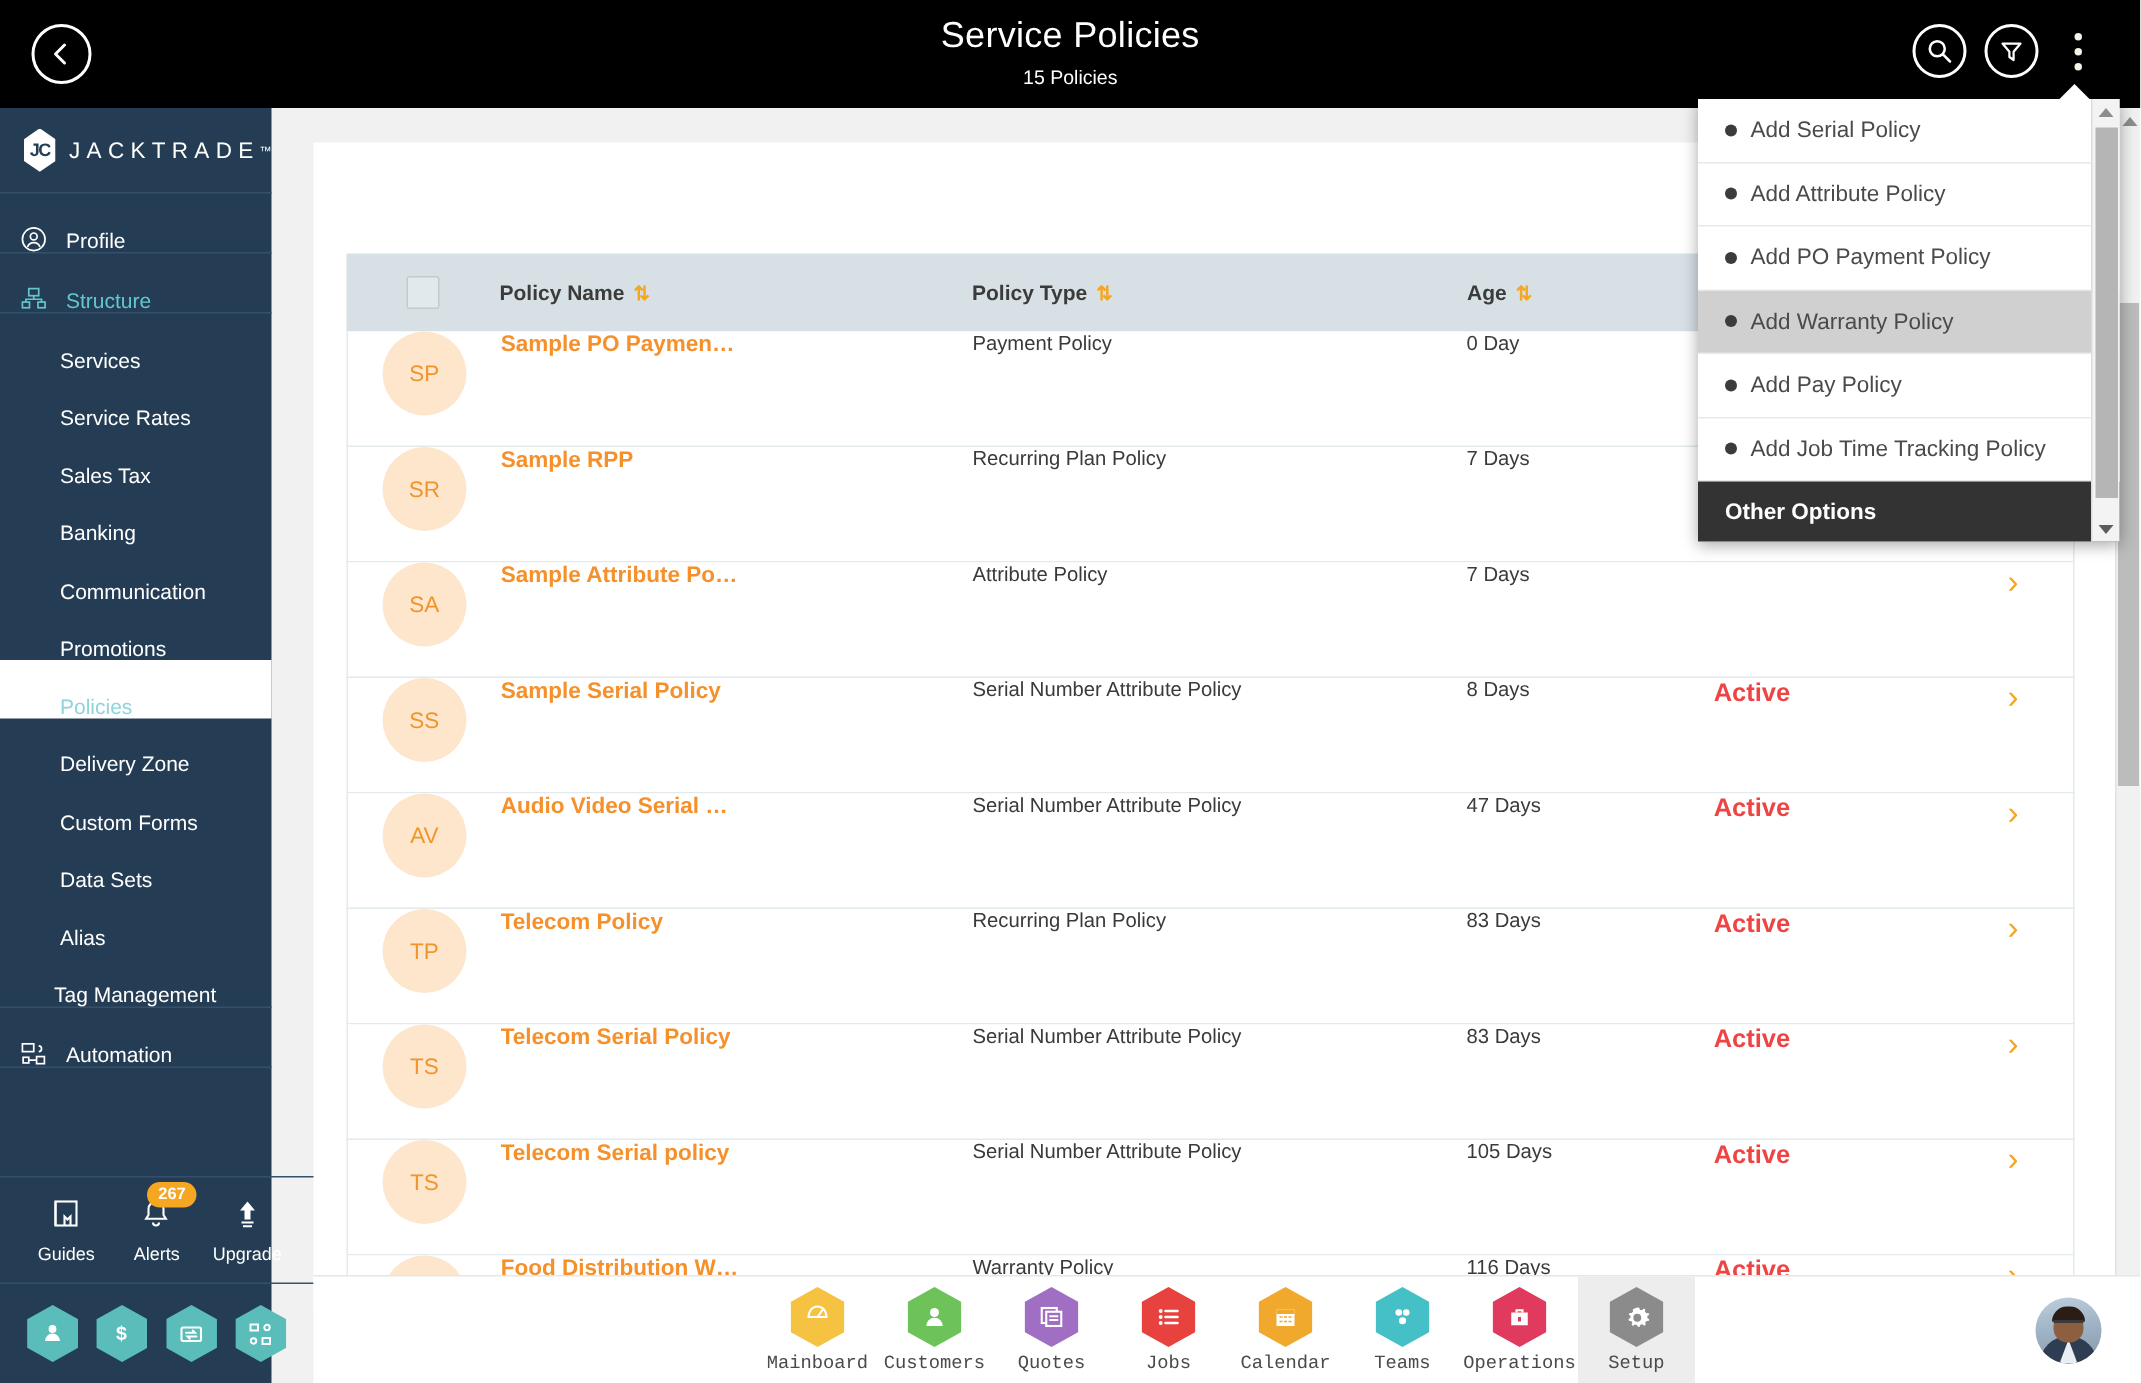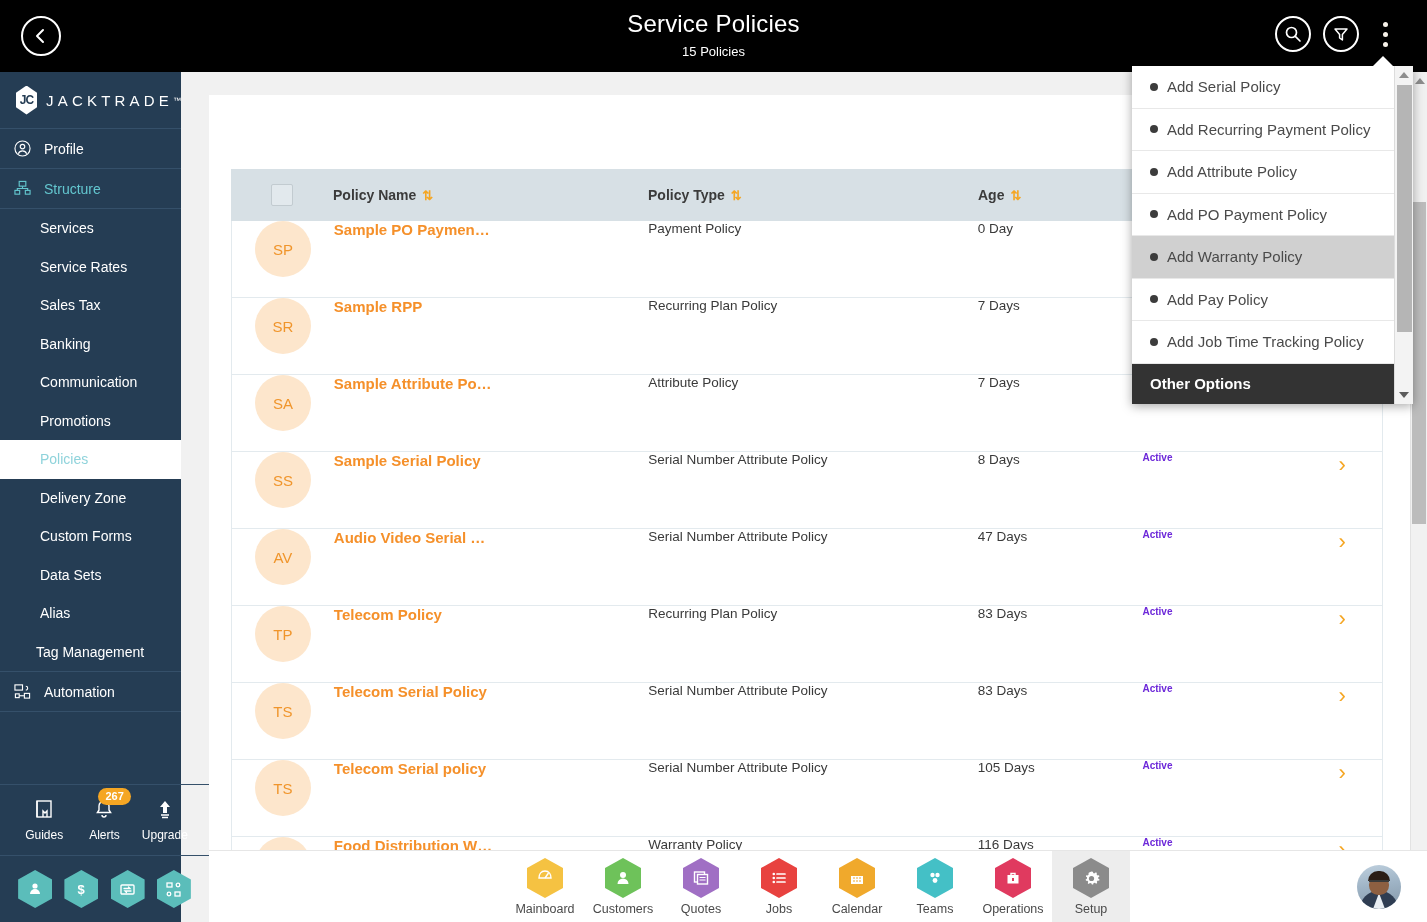--- a/index.html
+++ b/index.html
@@ -61,21 +61,21 @@
     clip-path: polygon(50% 0%, 100% 25%, 100% 75%, 50% 100%, 0% 75%, 0% 25%);
     display:flex; align-items:center; justify-content:center; margin-right: 9px;
   }
   .brand-hex span { font-size: 12px; font-weight: 700; color: #253d54; letter-spacing:-1px;}
   .brand-name {
     color: #ffffff; font-size: 15px; letter-spacing: 4.2px; font-weight: 500;
   }
   .brand-tm { color:#ffffff; font-size:8px; vertical-align: super; letter-spacing:0; }
 
   .nav-row {
-    height: 40px; display: flex; align-items: center;
+    height: 40px; display: flex; align-items: flex-end;
     color: #ffffff; font-size: 14px; cursor: pointer;
     border-bottom: 1px solid #35506a;
   }
   .nav-row.group { padding-left: 14px; }
   .nav-row.group .nav-ico { width: 24px; display:flex; align-items:center; justify-content:flex-start; }
   .nav-row.group .nav-label { margin-left: 6px; }
   .nav-row.sub { padding-left: 40px; border-bottom: none; height: 38.5px; }
   .nav-row.accent .nav-label { color: #63c6cf; }
   .nav-row.selected {
     background: #ffffff;
@@ -134,21 +134,21 @@
   }
   .td-av { width: 102px; display:flex; align-items:center; justify-content:center; }
   .avatar-initials {
     width: 56px; height: 56px; border-radius: 50%; background: #fde6cc;
     display:flex; align-items:center; justify-content:center;
     color:#f0952b; font-size: 15px; font-weight:400;
   }
   .td-name { width: 315px; color:#f5902a; font-size: 15px; font-weight: 700; cursor:pointer;}
   .td-type { width: 330px; color:#3a3a3a; font-size: 13.5px; }
   .td-age  { width: 165px; color:#3a3a3a; font-size: 13.5px; }
-  .td-status { width: 160px; color:#6d28d9; font-size: 10px; font-weight: 700; }
+  .td-status { width: 160px; color:#ef4444; font-size: 17px; font-weight: 700; }
   .td-arrow { width: 80px; display:flex; align-items:center; justify-content:center; cursor:pointer; }
   .chev { color:#f5a623; font-size: 22px; font-weight: 300; }
 
   
   .dropdown {
     position: absolute; left: 1132px; top: 66px; width: 281px; z-index: 50;
     background: #ffffff; box-shadow: 0 2px 10px rgba(0,0,0,.35);
   }
   .dd-arrow {
     position:absolute; left: 240px; top: -10px; width:0;height:0;
@@ -187,21 +187,21 @@
     position:absolute; left:1px; top: 130px; width: 14px; height: 322px; background:#bcbcbc;
   }
   .page-scroll .parrow { position:absolute; left:0; width:17px; height:17px; display:flex;align-items:center;justify-content:center;cursor:pointer;}
   .page-scroll .parrow.bot { bottom: 0; }
 
   
   .bottombar {
     position:absolute; left: 209px; bottom: 0; width: 1218px; height: 72px;
     background: #ffffff; border-top: 1px solid #e6e6e6; z-index: 28;
   }
-  .bnav { display:flex; align-items:center; justify-content:center; height:72px; gap:0; }
+  .bnav { display:flex; align-items:center; justify-content:center; height:72px; gap:0;font-family:Liberation Mono, monospace; }
   .bnav-item {
     width: 78px; height: 72px; display:flex; flex-direction:column;
     align-items:center; justify-content:center; cursor:pointer;
   }
   .bnav-item.active { background: #ededed; }
   .bhex {
     width: 36px; height: 40px;
     clip-path: polygon(50% 0%, 100% 25%, 100% 75%, 50% 100%, 0% 75%, 0% 25%);
     display:flex; align-items:center; justify-content:center; color:#fff; font-size:17px;
   }
@@ -539,24 +539,20 @@
   </div>
 
   <div class="dropdown">
     <div class="dd-arrow"></div>
     <div class="dd-item">
         <span class="dot"></span>
         <span>Add Serial Policy</span>
       </div>
     <div class="dd-item">
         <span class="dot"></span>
-        <span>Add Recurring Payment Policy</span>
-      </div>
-    <div class="dd-item">
-        <span class="dot"></span>
         <span>Add Attribute Policy</span>
       </div>
     <div class="dd-item">
         <span class="dot"></span>
         <span>Add PO Payment Policy</span>
       </div>
     <div class="dd-item hl">
         <span class="dot"></span>
         <span>Add Warranty Policy</span>
       </div>

